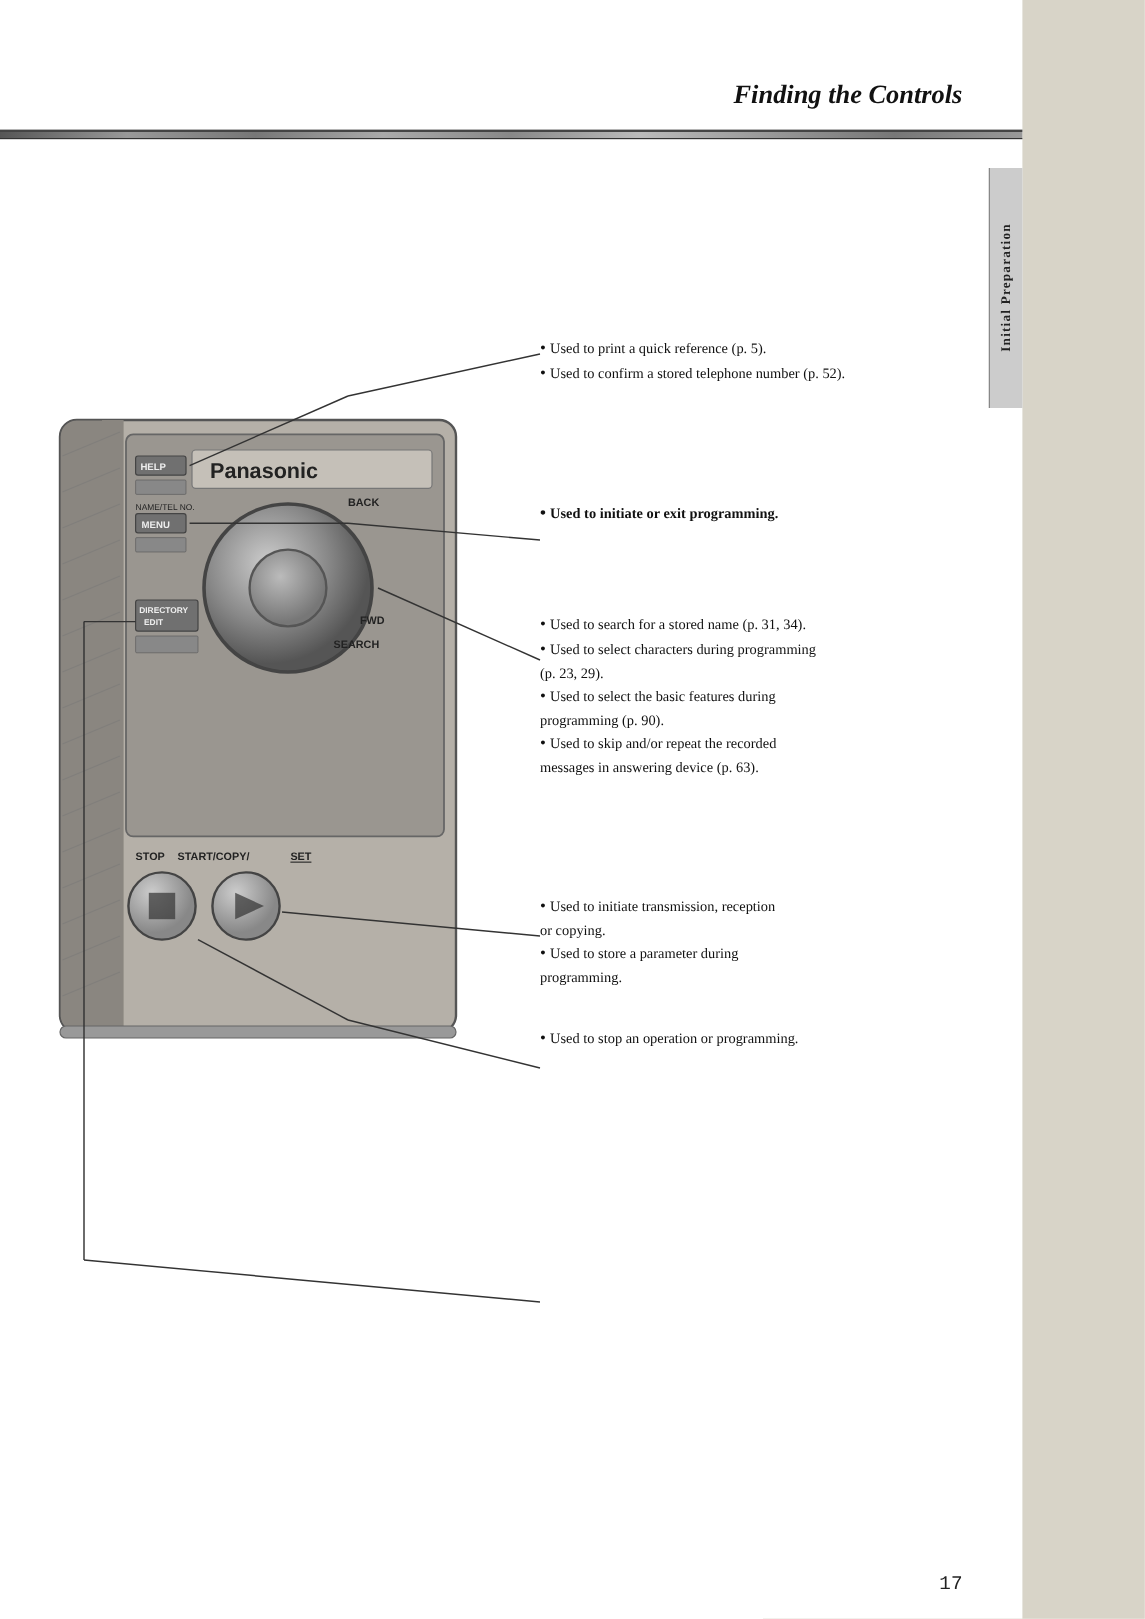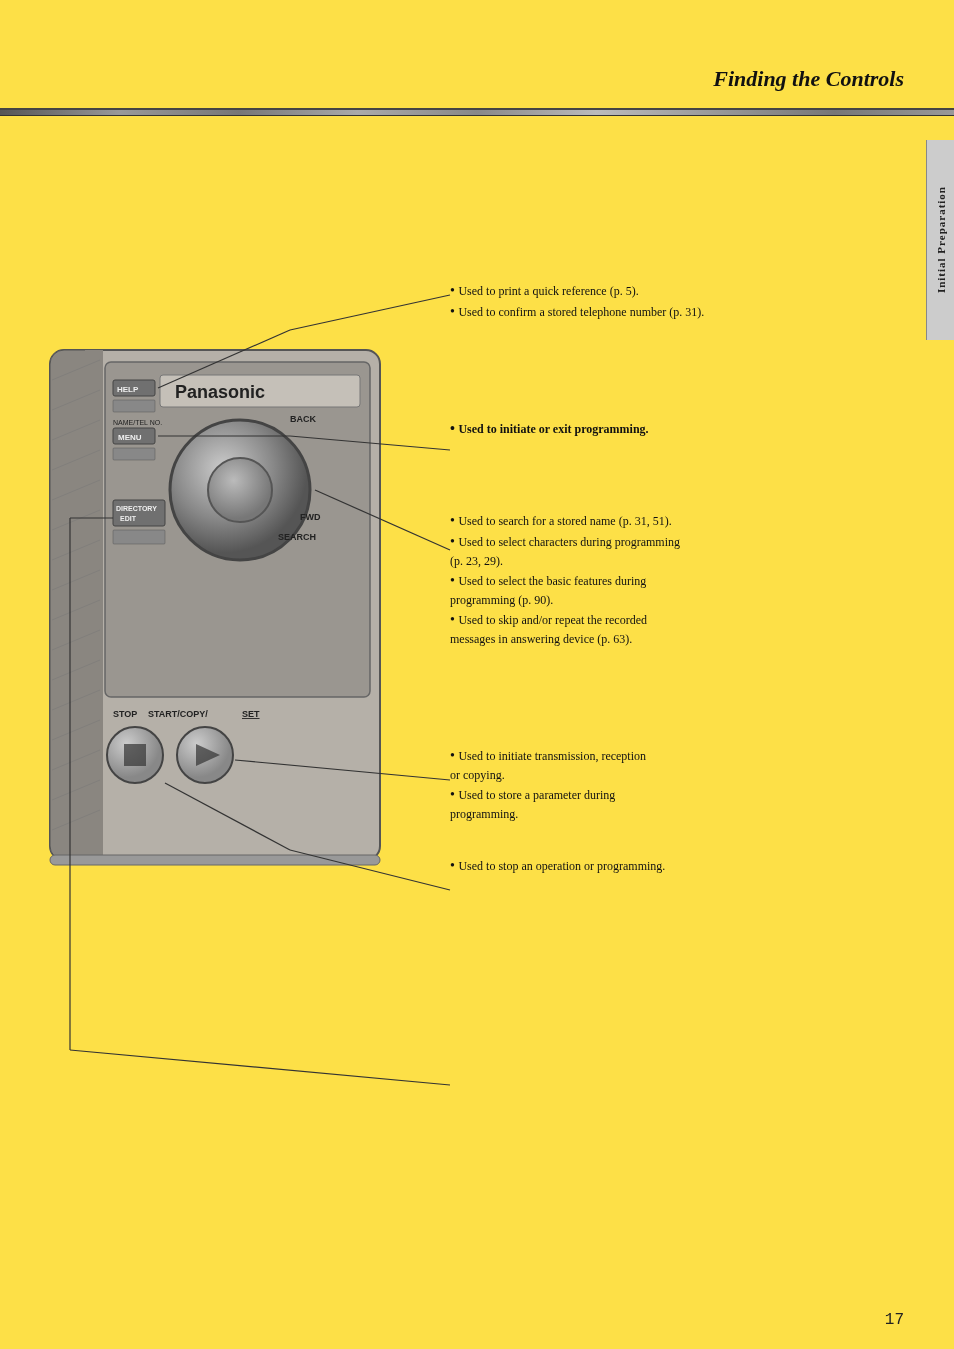--- a/index.html
+++ b/index.html
@@ -6,23 +6,23 @@
     body {
       width: 954px;
       min-height: 1349px;
       background: #d8d4c8;
       font-family: 'Times New Roman', Times, serif;
       position: relative;
       overflow: hidden;
     }
 
     .page {
-      width: 954px;
+      width: 852px;
       min-height: 1349px;
-      background: #fde047;
+      background: #ffffff;
       position: relative;
     }
 
     
     .top-rule {
       position: absolute;
       top: 108px;
       left: 0;
       right: 0;
       height: 8px;
@@ -207,29 +207,29 @@
     <line x1="290" y1="750" x2="450" y2="790" stroke="#333" stroke-width="1.2"></line>
 
     <line x1="113" y1="418" x2="70" y2="418" stroke="#333" stroke-width="1.2"></line>
     <line x1="70" y1="418" x2="70" y2="950" stroke="#333" stroke-width="1.2"></line>
     <line x1="70" y1="950" x2="450" y2="985" stroke="#333" stroke-width="1.2"></line>
 
   </svg>
 
   <div class="annotation" style="top:280px; left:450px; width:450px;">
     <div class="bullet">Used to print a quick reference (p. 5).</div>
-    <div class="bullet">Used to confirm a stored telephone number (p. 31).</div>
+    <div class="bullet">Used to confirm a stored telephone number (p. 52).</div>
   </div>
 
   <div class="annotation" style="top:418px; left:450px; width:420px;font-weight:bold;">
     <div class="bullet">Used to initiate or exit programming.</div>
   </div>
 
   <div class="annotation" style="top:510px; left:450px; width:450px;">
-    <div class="bullet">Used to search for a stored name (p. 31, 51).</div>
+    <div class="bullet">Used to search for a stored name (p. 31, 34).</div>
     <div class="bullet">Used to select characters during programming<br>(p. 23, 29).</div>
     <div class="bullet">Used to select the basic features during<br>programming (p. 90).</div>
     <div class="bullet">Used to skip and/or repeat the recorded<br>messages in answering device (p. 63).</div>
   </div>
 
   <div class="annotation" style="top:855px; left:450px; width:450px;">
     <div class="bullet">Used to stop an operation or programming.</div>
   </div>
 
   <div class="annotation" style="top:745px; left:450px; width:450px;">

